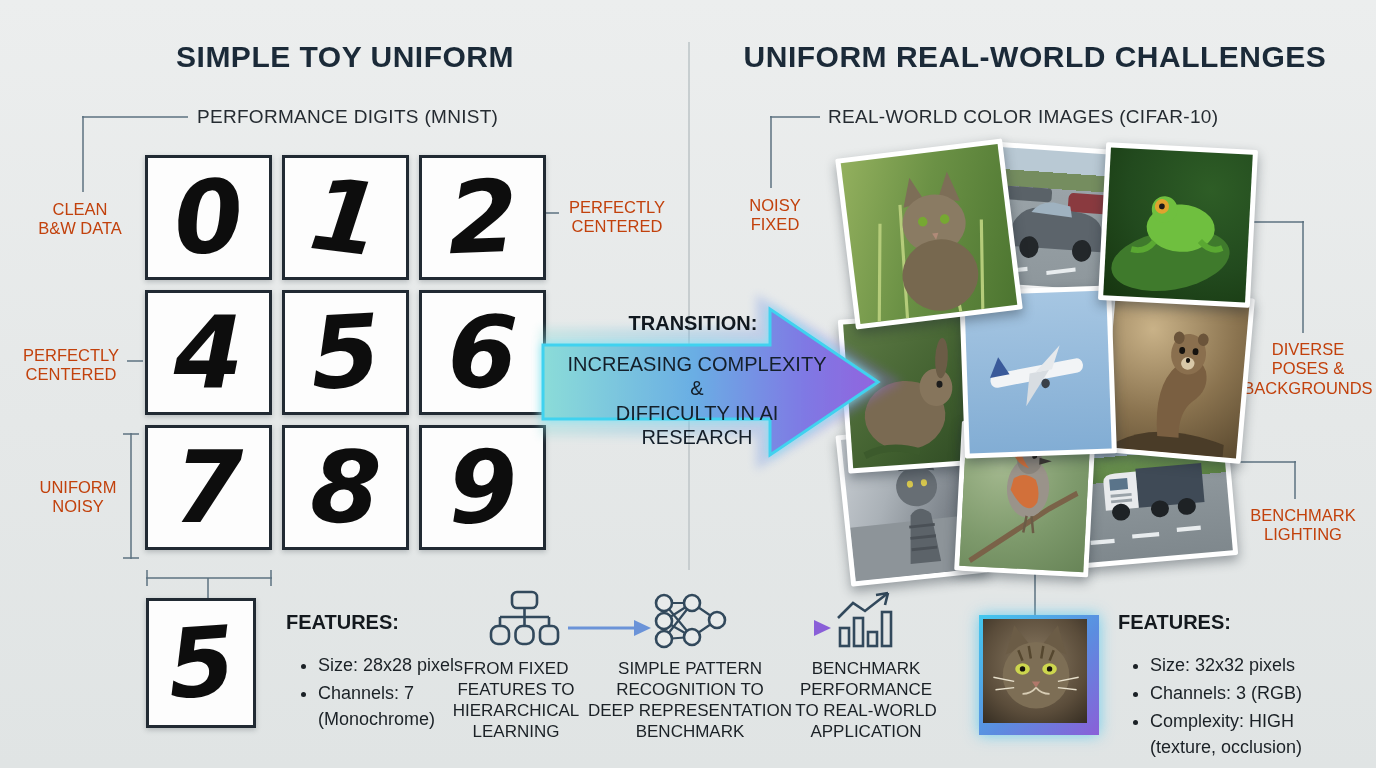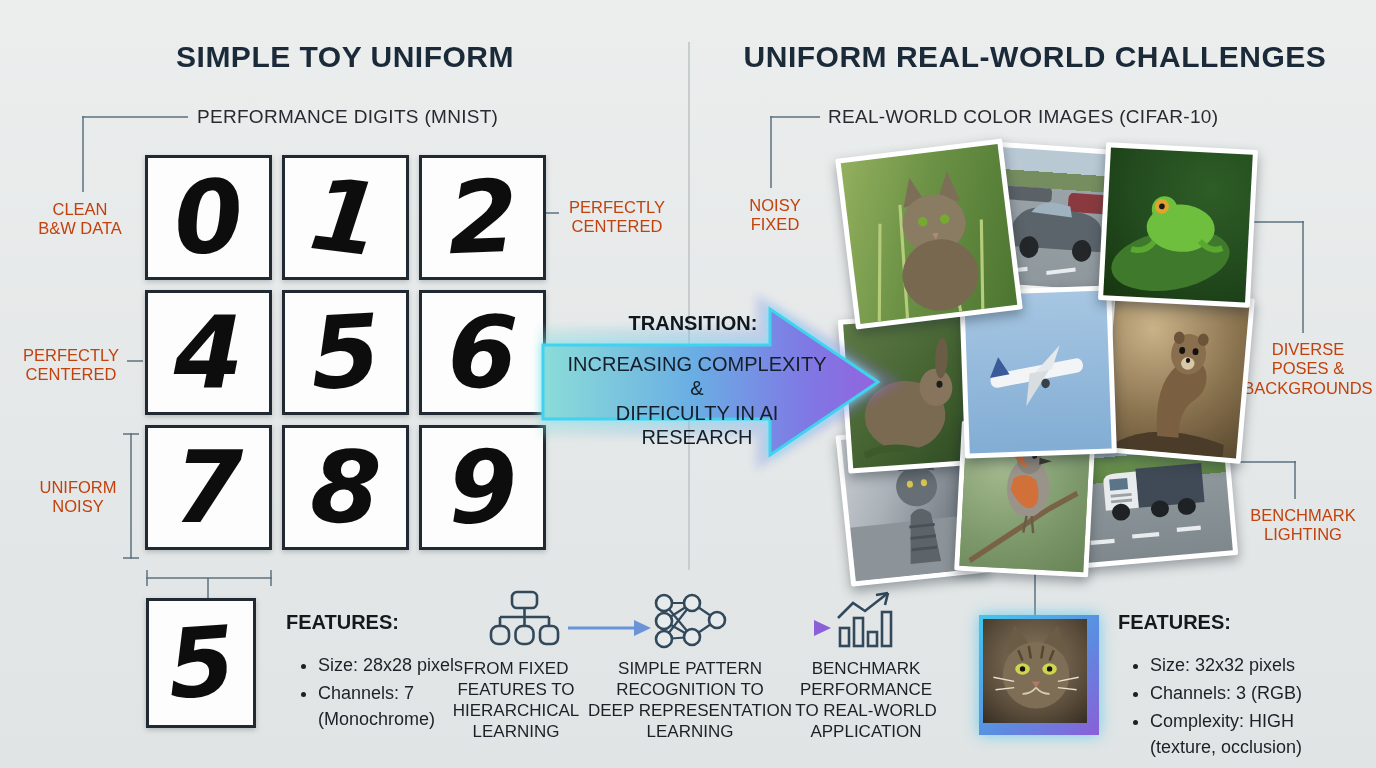--- a/index.html
+++ b/index.html
@@ -191,21 +191,21 @@
     <path d="M56 5 L44 7 M56 5 L53 17"></path>
   </g>
 </svg>
 <div class="abs pipeline-text pre" style="left:440px;top:658px;width:152px;">FROM FIXED
 FEATURES TO
 HIERARCHICAL
 LEARNING</div>
 <div class="abs pipeline-text pre" style="left:586px;top:658px;width:208px;">SIMPLE PATTERN
 RECOGNITION TO
 DEEP REPRESENTATION
-LEARNING</div>
+BENCHMARK</div>
 <div class="abs pipeline-text pre" style="left:790px;top:658px;width:152px;">BENCHMARK
 PERFORMANCE
 TO REAL-WORLD
 APPLICATION</div>
 
 <div class="abs section-title" style="left:740px;top:40px;width:590px;">UNIFORM REAL-WORLD CHALLENGES</div>
 <div class="abs line" style="left:770px;top:116px;width:50px;height:2px;"></div>
 <div class="abs line" style="left:770px;top:116px;width:2px;height:72px;"></div>
 <div class="abs dataset-label" style="left:828px;top:106px;">REAL-WORLD COLOR IMAGES (CIFAR-10)</div>
 <div class="abs side-label pre" style="left:733px;top:196px;width:84px;">NOISY

